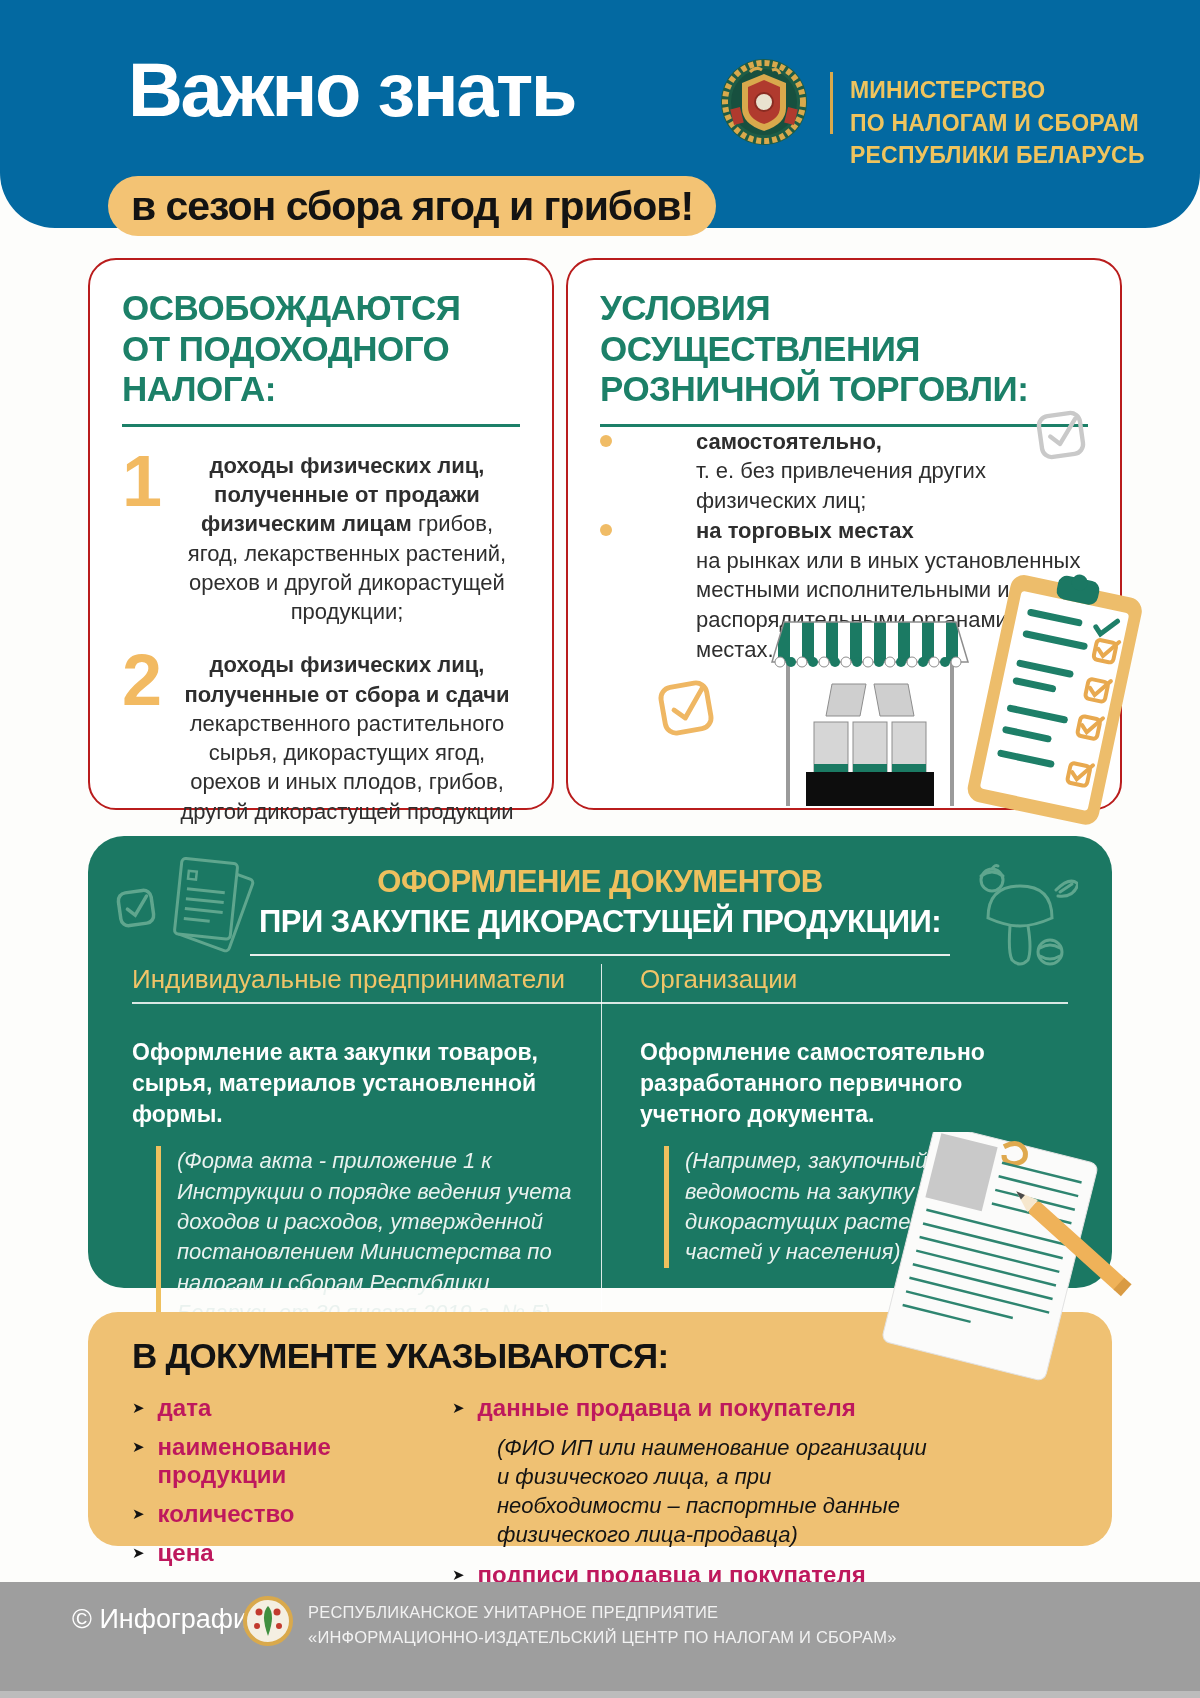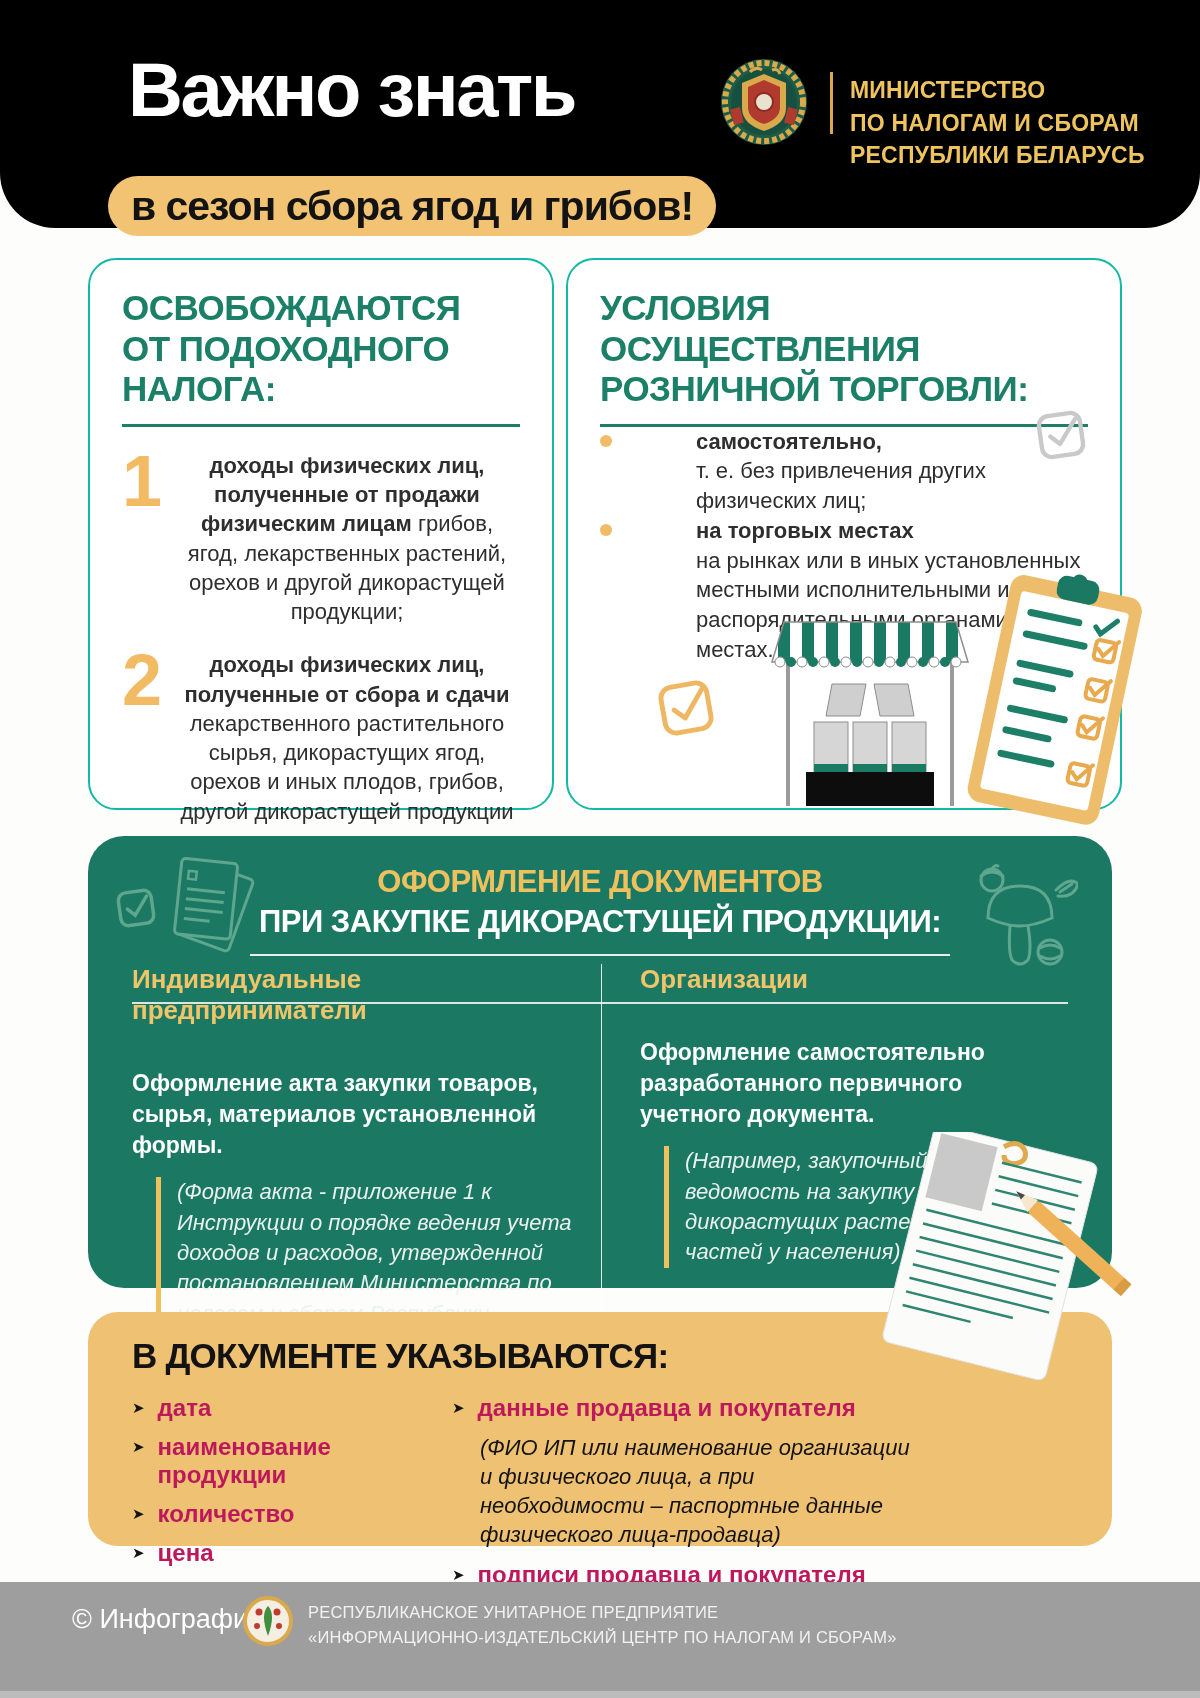--- a/index.html
+++ b/index.html
@@ -1,33 +1,33 @@
 <!DOCTYPE html>
 <html><head>
 <meta charset="utf-8">
 <style>
   html,body{margin:0;padding:0;background:#ffffff;}
   .page{position:relative;width:1200px;height:1698px;background:#fdfdfb;overflow:hidden;
         font-family:"Liberation Sans", sans-serif;}
 
   
-  .header{position:absolute;left:0;top:0;width:1200px;height:228px;background:#000000;
+  .header{position:absolute;left:0;top:0;width:1200px;height:228px;background:#0369a1;
           border-bottom-left-radius:55px;border-bottom-right-radius:55px;}
   .title{position:absolute;left:128px;top:46px;font-size:76px;font-weight:700;color:#ffffff;
          letter-spacing:-2.5px;}
   .emblem{position:absolute;left:720px;top:58px;width:88px;height:88px;}
   .gold-divider{position:absolute;left:830px;top:72px;width:3px;height:62px;background:#d9a94c;}
   .ministry{position:absolute;left:850px;top:74px;font-size:23px;font-weight:700;color:#efc45e;
             line-height:1.42;letter-spacing:0.2px;}
   .pill{position:absolute;left:108px;top:176px;width:608px;height:60px;background:#f3c374;
         border-radius:40px;display:flex;align-items:center;justify-content:center;z-index:3;}
   .pill-text{font-size:41px;font-weight:700;color:#131313;letter-spacing:-1px;}
 
   
-  .card{position:absolute;top:258px;background:#ffffff;border:2px solid #14b8a6;border-radius:28px;
+  .card{position:absolute;top:258px;background:#ffffff;border:2px solid #b91c1c;border-radius:28px;
         box-sizing:border-box;padding:28px 32px;}
   .card-left{left:88px;width:466px;height:552px;}
   .card-right{left:566px;width:556px;height:552px;}
   .card h2{margin:0;font-size:35px;line-height:1.16;font-weight:700;color:#1c8068;letter-spacing:-0.5px;}
   .green-rule{height:3px;background:#1c8068;margin-top:14px;}
 
   .num-item{display:flex;margin-top:24px;}
   .num{flex:0 0 52px;font-size:72px;line-height:0.85;font-weight:700;color:#f2ba62;letter-spacing:-2px;}
   .num-text{font-size:22px;line-height:1.33;color:#2e2e2e;width:358px;text-align:center;}
   .bold{font-weight:700;}
@@ -42,38 +42,38 @@
 
   
   .green-box{position:absolute;left:88px;top:836px;width:1024px;height:452px;background:#1b7863;
              border-radius:36px;}
   .gb-h1{margin-top:28px;text-align:center;font-size:31px;font-weight:700;color:#eec05e;letter-spacing:-0.5px;}
   .gb-h2{margin-top:4px;text-align:center;font-size:31px;font-weight:700;color:#ffffff;letter-spacing:-0.5px;}
   .gb-rule{width:700px;height:2px;background:#e9eeec;margin:14px auto 0 auto;}
   .gb-cols{position:absolute;left:44px;top:128px;width:936px;display:flex;}
   .gb-col-left{width:470px;box-sizing:border-box;padding-right:28px;border-right:1px solid rgba(255,255,255,0.85);}
   .gb-col-right{width:466px;box-sizing:border-box;padding-left:38px;}
-  .gb-col-h{font-size:26px;font-weight:700;color:#f0c468;}
+  .gb-col-h{font-size:26px;font-weight:400;color:#f0c468;}
   .gb-hrule{position:absolute;left:44px;top:166px;width:936px;height:2px;background:rgba(240,244,242,0.9);}
   .gb-body{margin-top:42px;font-size:23px;line-height:1.35;font-weight:700;color:#ffffff;}
   .gb-note{margin-top:16px;margin-left:24px;padding-left:16px;border-left:5px solid #efc05e;
            font-size:22px;line-height:1.38;font-style:italic;color:#eaf2ef;}
   .gb-deco{position:absolute;}
 
   
   .orange-box{position:absolute;left:88px;top:1312px;width:1024px;height:234px;background:#efc173;
               border-radius:30px;box-sizing:border-box;padding:24px 0 0 44px;}
   .ob-h{font-size:35px;font-weight:700;color:#131313;letter-spacing:-0.8px;}
   .ob-cols{display:flex;margin-top:18px;}
   .ob-left{width:320px;}
   .ob-right{width:560px;}
   .ob-item{display:flex;align-items:flex-start;margin-bottom:11px;}
   .arrow{font-size:15px;color:#131313;margin-right:13px;margin-top:5px;}
   .ob-label{font-size:24px;font-weight:700;color:#be185d;}
-  .ob-note{margin-left:28px;font-size:22px;line-height:1.32;font-style:italic;color:#131313;width:430px;}
+  .ob-note{margin-left:45px;font-size:22px;line-height:1.32;font-style:italic;color:#131313;width:430px;}
   .ob-item2{margin-top:12px;}
 
   
   .footer{position:absolute;left:0;top:1582px;width:1200px;height:116px;background:#9e9e9e;}
   .footer-strip{position:absolute;left:0;bottom:0;width:1200px;height:7px;background:#bcbcbc;}
   .copyright{position:absolute;left:72px;top:22px;font-size:27px;color:#ffffff;}
   .f-emblem{position:absolute;left:243px;top:14px;width:50px;height:50px;}
   .org{position:absolute;left:308px;top:18px;font-size:16.5px;line-height:1.5;color:#f2f2f2;letter-spacing:0.2px;}
 
   

